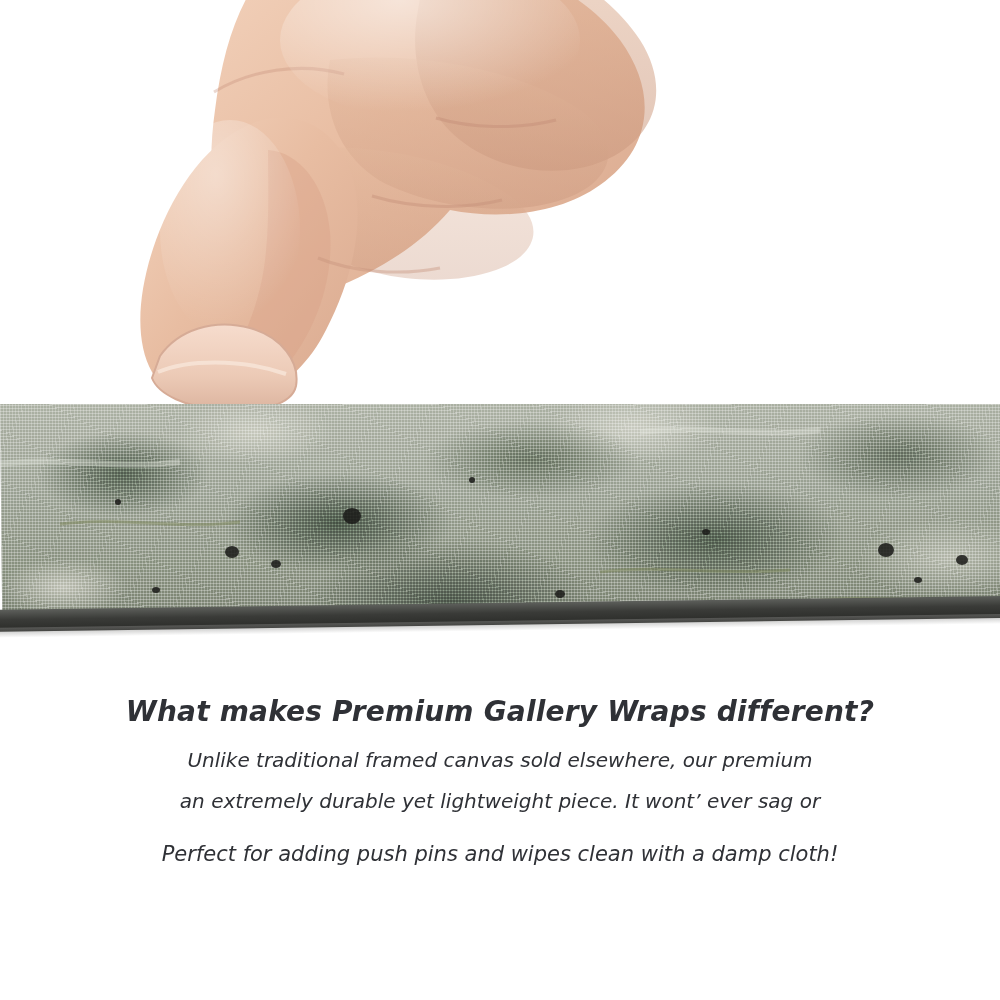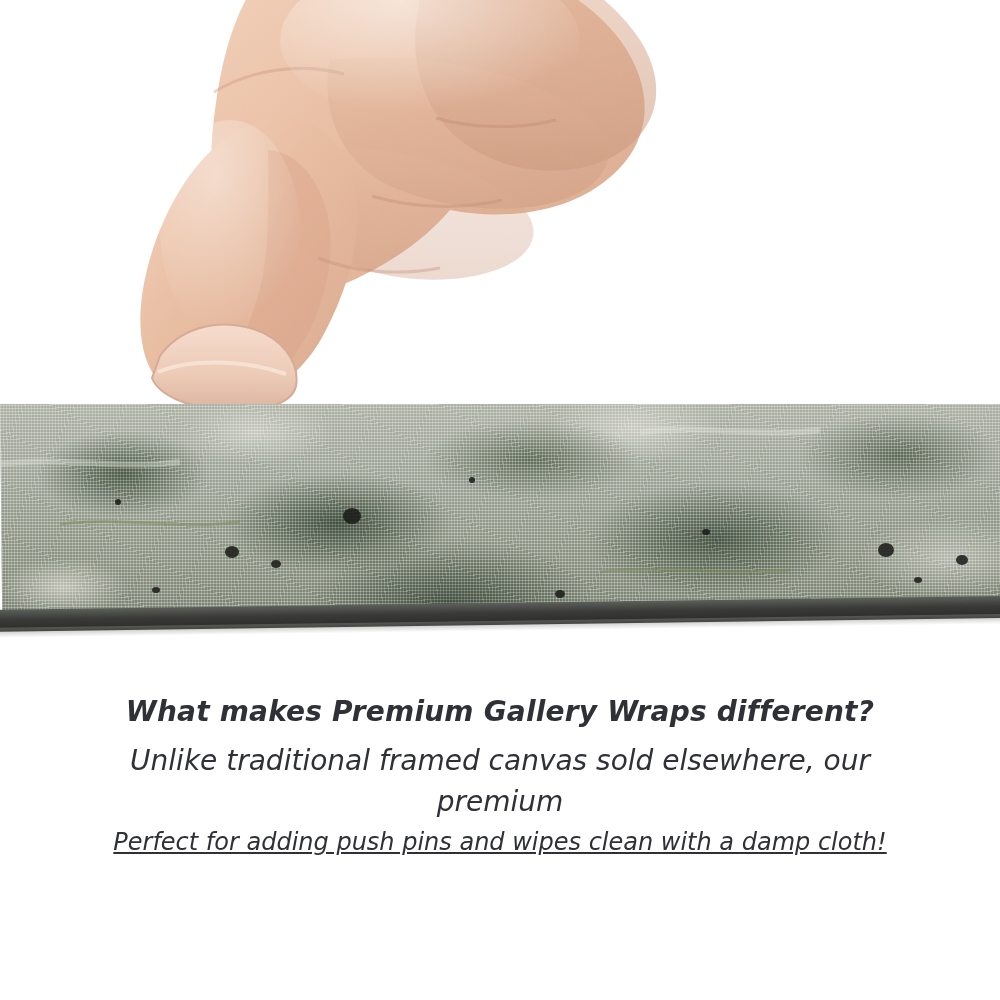--- a/index.html
+++ b/index.html
@@ -98,33 +98,32 @@
     font-style: italic;
   }
   .caption-heading {
     font-size: 28px;
     font-weight: 700;
     line-height: 44px;
     letter-spacing: 0.2px;
     margin: 0 0 6px 0;
   }
   .caption-body {
-    font-size: 28px;
+    font-size: 20px;
     font-weight: 400;
     line-height: 41px;
     margin: 0;
     padding: 0 110px;
   }
   .caption-body .line { display: block; }
   .caption-last {
-    font-size: 24px;
+    font-size: 21px;
     line-height: 41px;
-    margin: 0;
+    margin: 12px;
     padding: 0 70px;
-    text-decoration: underline;
   }
 </style>
 </head>
 <body>
 
 <div class="stage">
 
   <div class="hand-wrap">
     <svg class="hand-svg" width="1000" height="420" viewBox="0 0 1000 420" xmlns="http://www.w3.org/2000/svg">
       <defs>
@@ -211,17 +210,18 @@
       </g>
     </svg>
     <div class="strip-edge"></div>
     <div class="strip-shadow"></div>
   </div>
 
   <div class="caption">
     <div class="caption-heading">What makes Premium Gallery Wraps different?</div>
     <div class="caption-body">
       <span class="line">Unlike traditional framed canvas sold elsewhere, our premium</span>
+      <span class="line">an extremely durable yet lightweight piece. It wont’ ever sag or</span>
     </div>
     <div class="caption-last">Perfect for adding push pins and wipes clean with a damp cloth!</div>
   </div>
 
 </div>
 
 </body></html>

